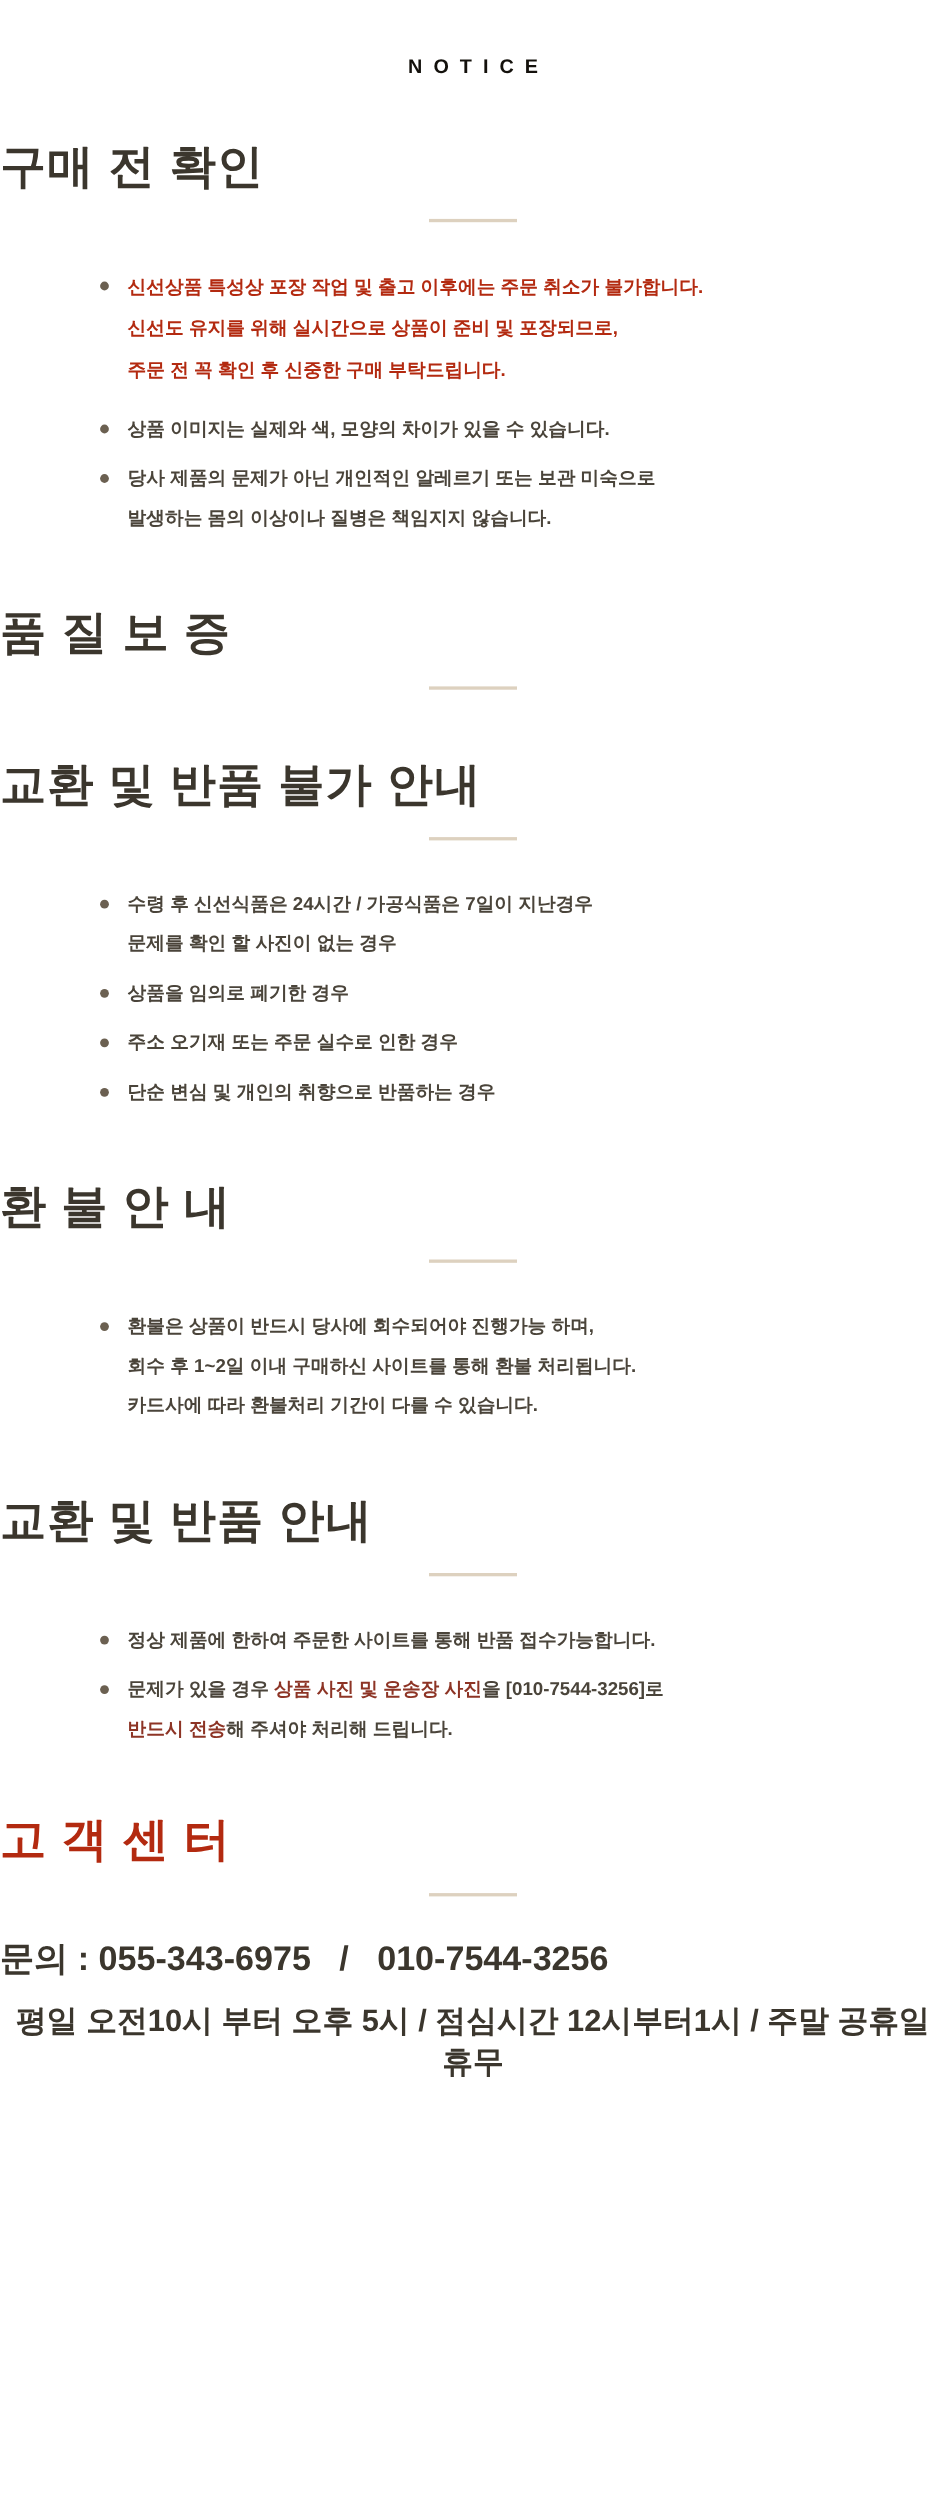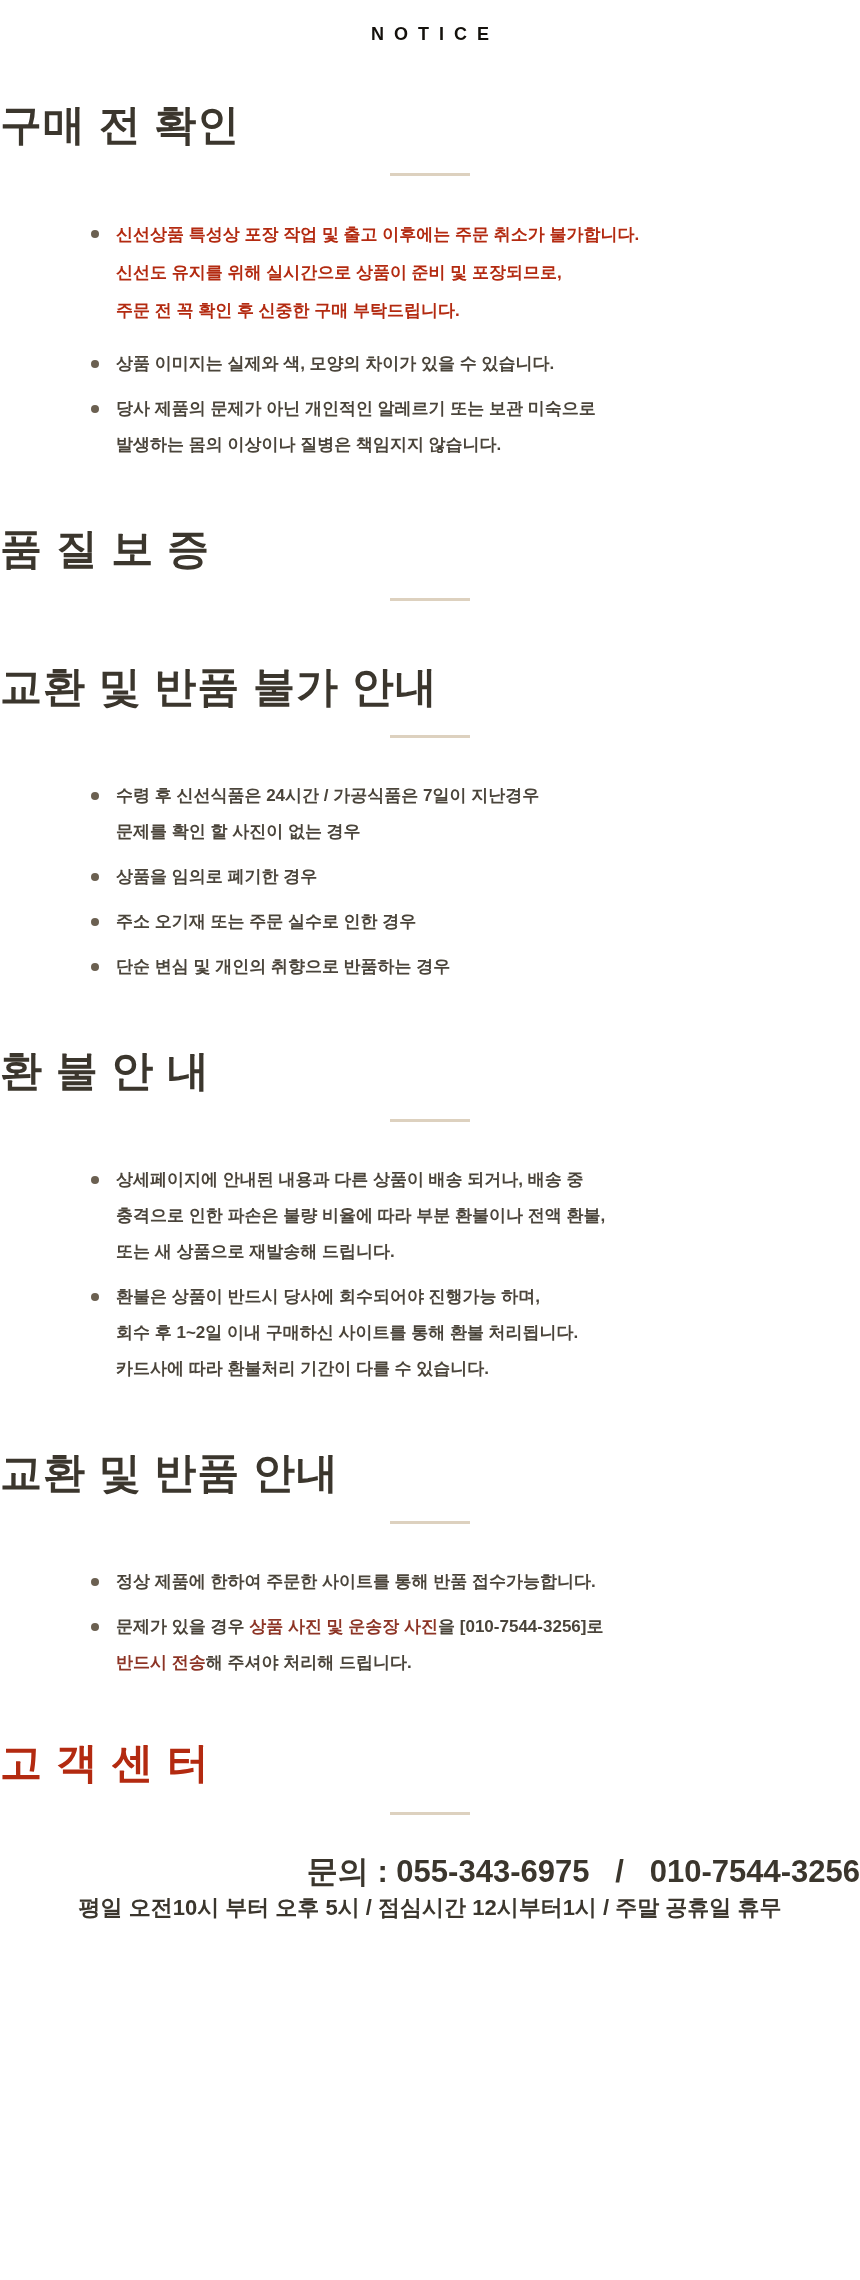--- a/index.html
+++ b/index.html
@@ -14,21 +14,21 @@
   }
   *{margin:0;padding:0;box-sizing:border-box;}
   html,body{background:#ffffff;}
   body{
     width:860px;
     min-height:2280px;
     margin:0 auto;
     font-family:"Liberation Sans","DejaVu Sans",sans-serif;
     overflow-x:hidden;
   }
-  .page{padding-top:24px;}
+  .page{padding-top:50px;}
   .kicker{
     text-align:center;
     font-size:18px;
     font-weight:800;
     letter-spacing:10px;
     padding-left:10px; 
     color:var(--kicker);
   }
   .section{margin-top:0;}
   .sec-title{
@@ -78,29 +78,30 @@
     line-height:38px;
     margin-bottom:16px;
   }
   .seg-maroon{
     color:var(--maroon);
     font-weight:700;
   }
   .customer .sec-title{margin-top:58px;}
   .contact{
     margin-top:36px;
-    text-align:right;
+    text-align:left;
     font-size:31px;
     font-weight:800;
     color:var(--contact);
     white-space:pre-wrap;
   }
   .hours{
+    margin-top:16px;
     text-align:center;
-    font-size:22px;
+    font-size:28px;
     font-weight:600;
     color:var(--contact);
   }
 </style>
 </head>
 <body>
 
 <div class="page">
   <div class="kicker">NOTICE</div>
 
@@ -144,25 +145,20 @@
           <li>
             <div class="line"><span>단순 변심 및 개인의 취향으로 반품하는 경우</span></div>
           </li>
         </ul>
       </section>
       <section class="section">
         <h2 class="sec-title">환 불 안 내</h2>
         <div class="divider"></div>
         <ul class="bullets">
           <li>
-            <div class="line"><span>상세페이지에 안내된 내용과 다른 상품이 배송 되거나, 배송 중</span></div>
-            <div class="line"><span>충격으로 인한 파손은 불량 비율에 따라 부분 환불이나 전액 환불,</span></div>
-            <div class="line"><span>또는 새 상품으로 재발송해 드립니다.</span></div>
-          </li>
-          <li>
             <div class="line"><span>환불은 상품이 반드시 당사에  회수되어야 진행가능 하며,</span></div>
             <div class="line"><span>회수 후 1~2일 이내 구매하신 사이트를 통해 환불 처리됩니다.</span></div>
             <div class="line"><span>카드사에 따라 환불처리 기간이 다를 수 있습니다.</span></div>
           </li>
         </ul>
       </section>
       <section class="section">
         <h2 class="sec-title">교환 및 반품 안내</h2>
         <div class="divider"></div>
         <ul class="bullets">

